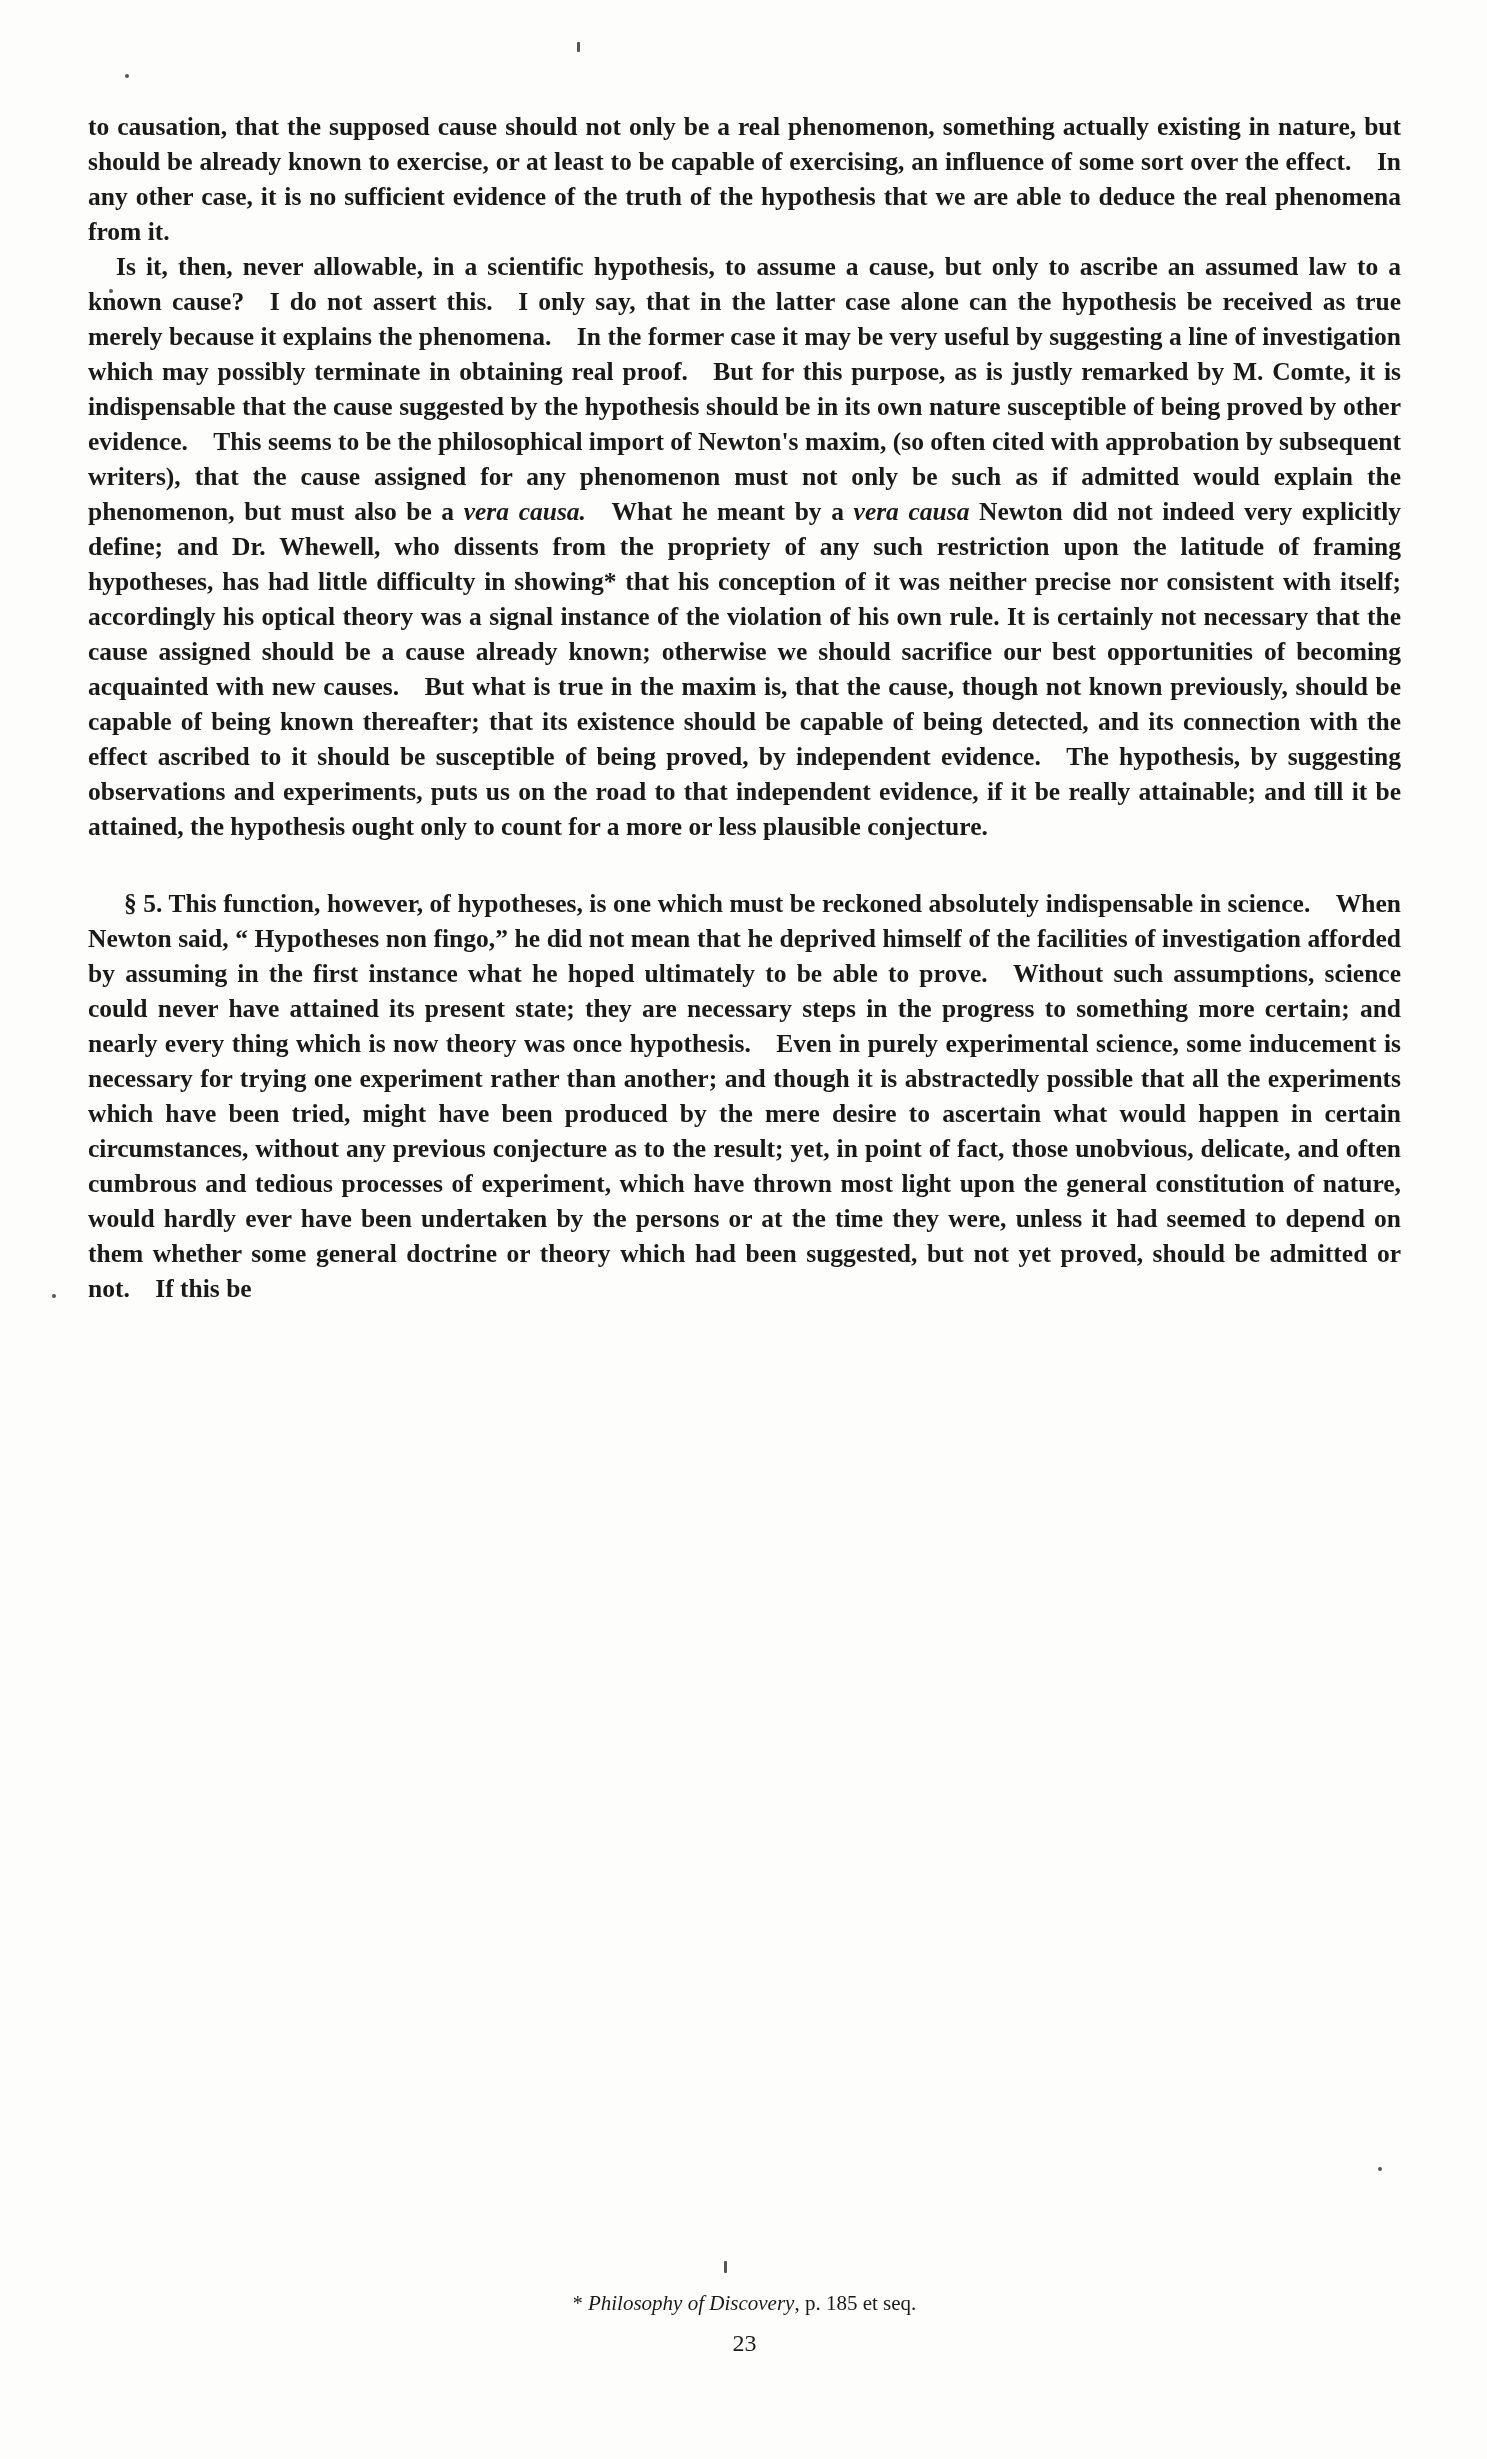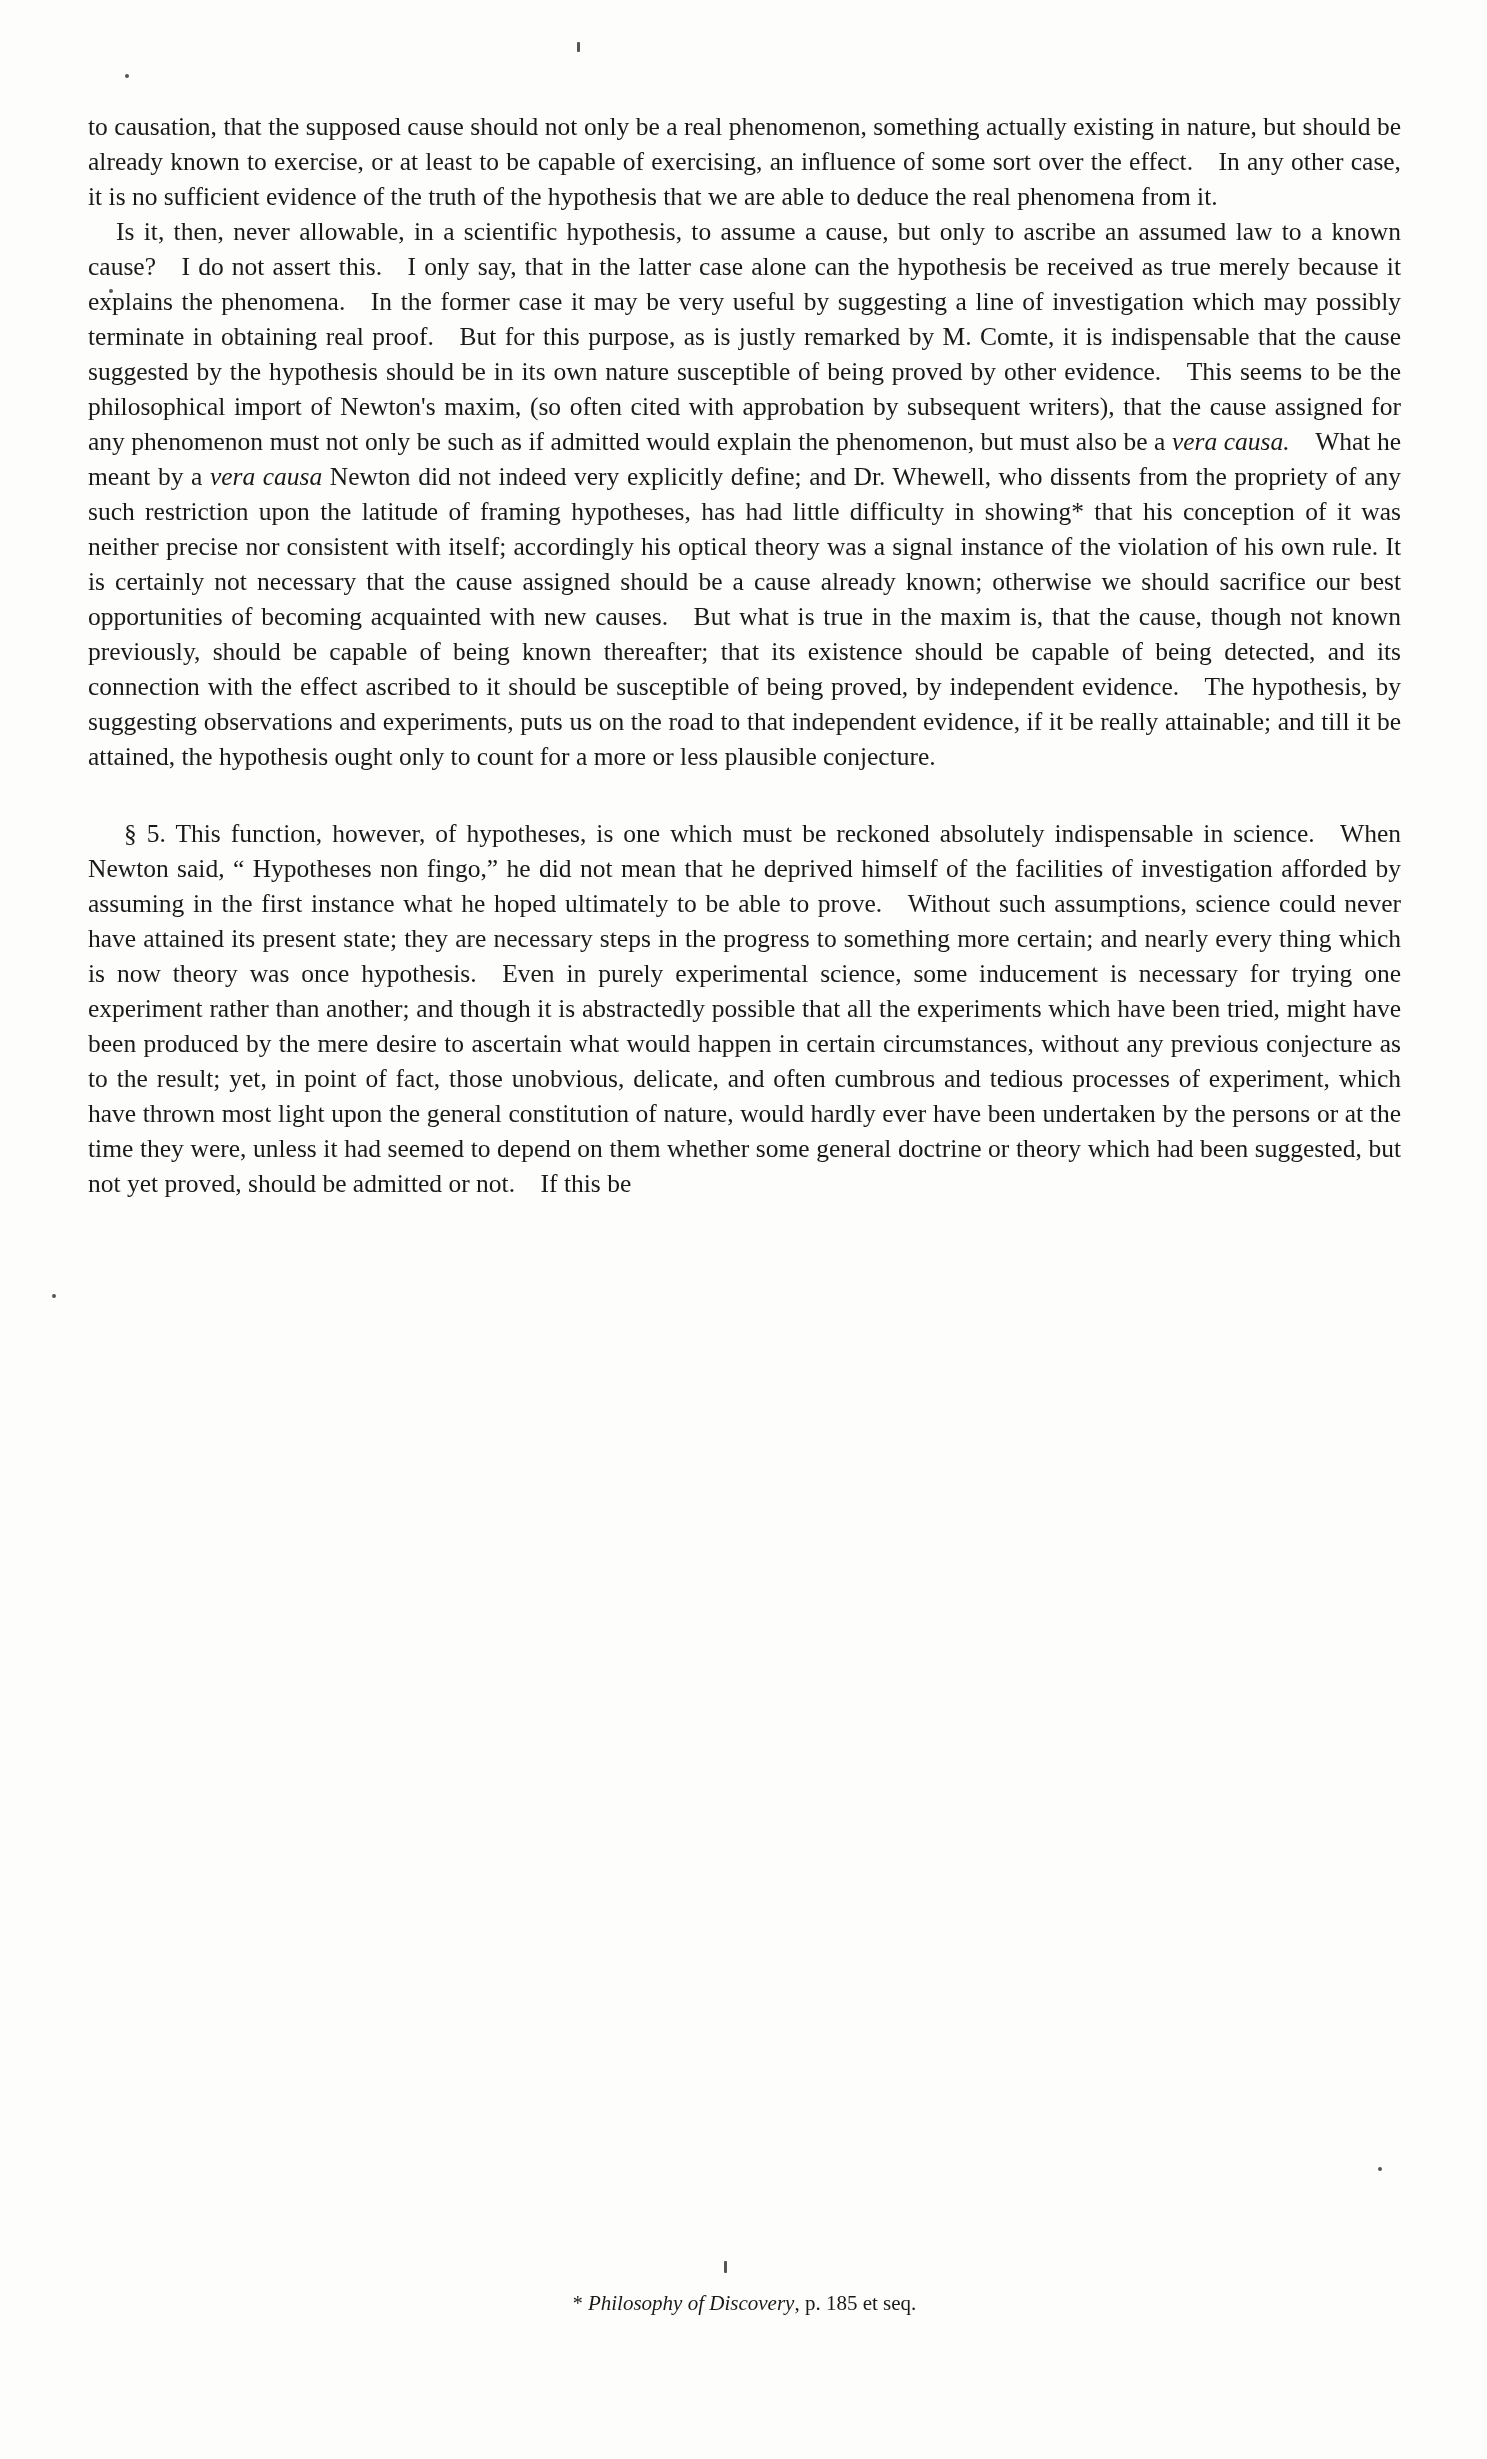--- a/index.html
+++ b/index.html
@@ -57,20 +57,21 @@
     border-radius: 50%;
   }
   .body-text p {
     margin: 0;
     text-align: justify;
     text-justify: inter-word;
     font-size: 25.5px;
     line-height: 35px;
     text-indent: 0;
     hyphens: none;
+    font-weight: bold;
   }
   .body-text p.indent {
     text-indent: 28px;
   }
   .body-text p.sec {
     text-indent: 36px;
     margin-top: 42px;
   }
   .it { font-style: italic; }
   .footnote {
@@ -116,15 +117,16 @@
       <p class="sec">§ 5. This function, however, of hypotheses, is one which must be reckoned absolutely indispensable in science. When Newton said, “ Hypotheses non fingo,” he did not mean that he deprived himself of the facilities of investigation afforded by assuming in the first instance what he hoped ultimately to be able to prove. Without such assumptions, science could never have attained its present state; they are necessary steps in the progress to something more certain; and nearly every thing which is now theory was once hypothesis. Even in purely experimental science, some inducement is necessary for trying one experiment rather than another; and though it is abstractedly possible that all the experiments which have been tried, might have been produced by the mere desire to ascertain what would happen in certain circumstances, without any previous conjecture as to the result; yet, in point of fact, those unobvious, delicate, and often cumbrous and tedious processes of experiment, which have thrown most light upon the general constitution of nature, would hardly ever have been undertaken by the persons or at the time they were, unless it had seemed to depend on them whether some general doctrine or theory which had been suggested, but not yet proved, should be admitted or not. If this be</p>
 
     </div>
   </div>
 
   <div class="footnote">
     <span class="fn-star">*</span>
     <span class="it">Philosophy of Discovery</span><span>, p. 185 et seq.</span>
   </div>
 
+  <div class="signature">23</div>
 
 </div>
 
 
 </body></html>

